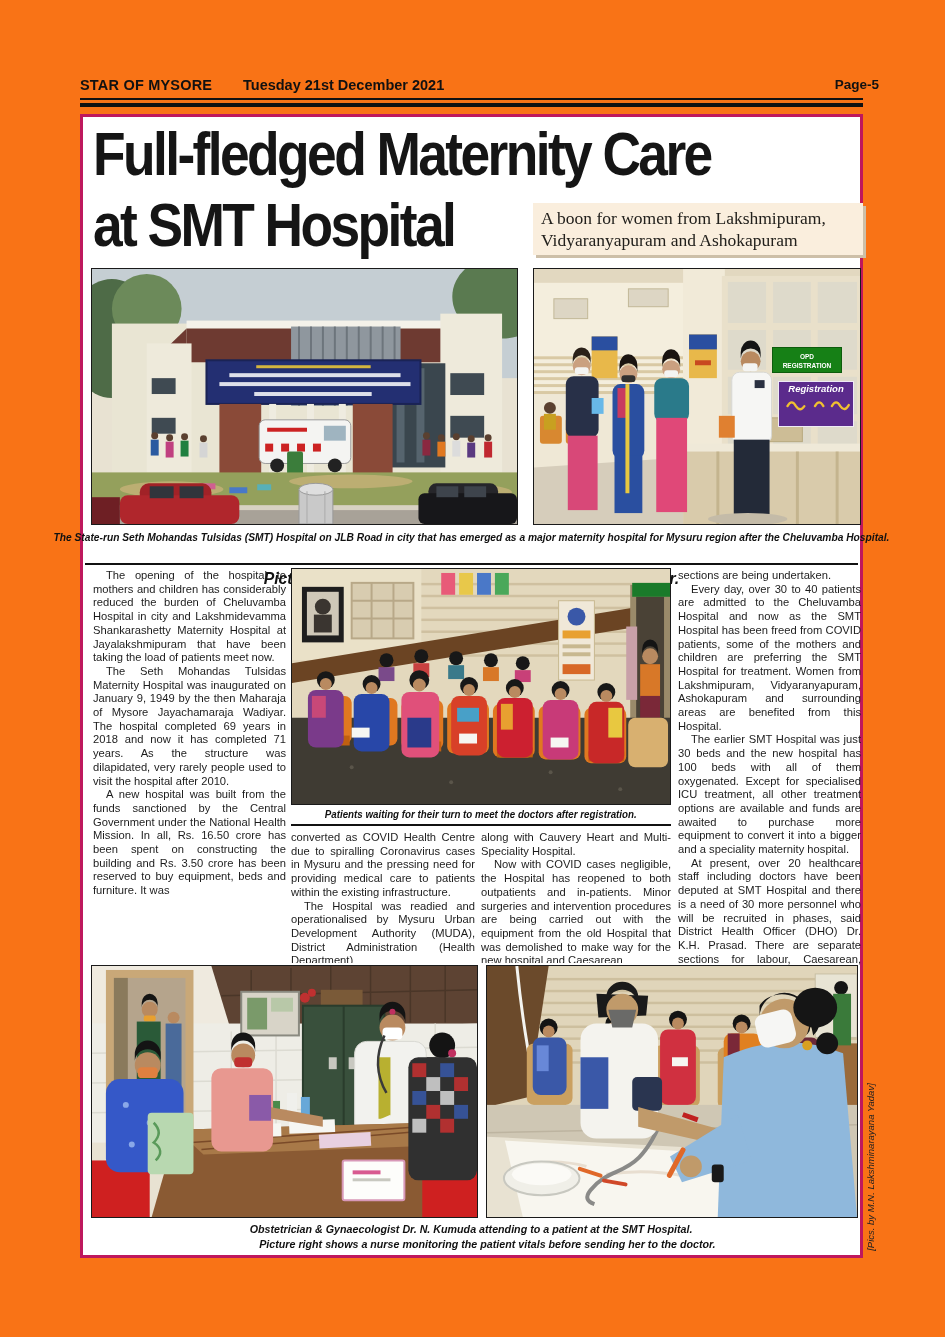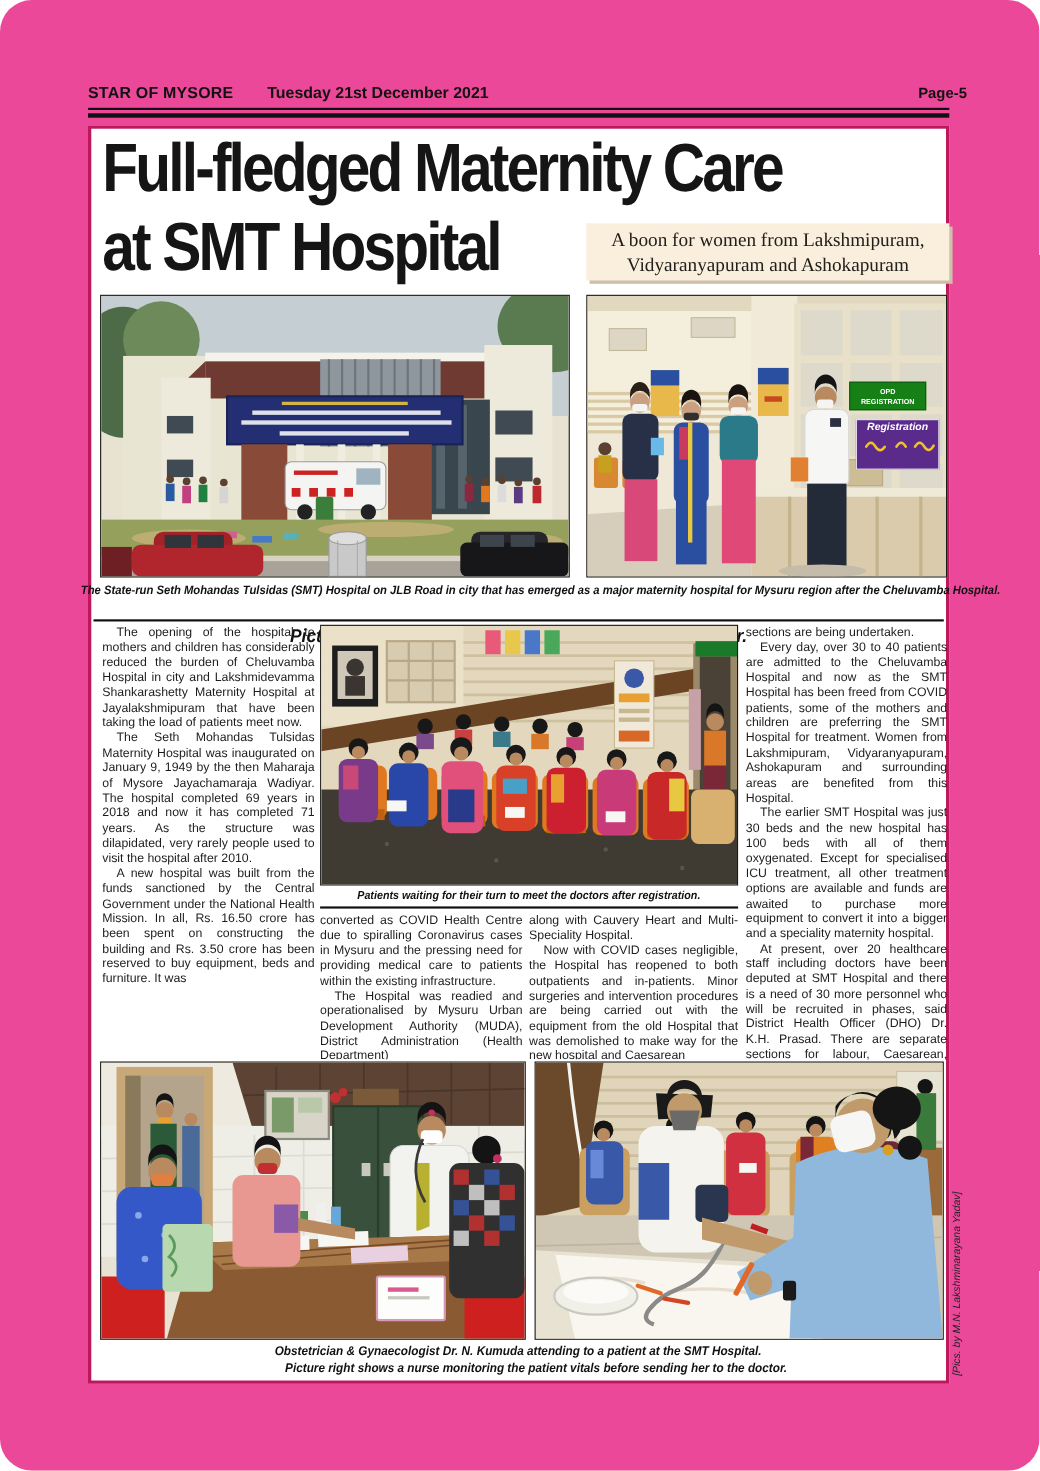--- a/index.html
+++ b/index.html
@@ -1,17 +1,17 @@
 <!DOCTYPE html>
 <html><head>
 <meta charset="utf-8">
 <style>
   html,body{margin:0;padding:0;background:#ffffff;}
-  .page{position:relative;width:945px;height:1337px;background:#ec4899;
-        font-family:"Liberation Sans",sans-serif;color:#1a1a1a;overflow:hidden;border-radius:29px;}
+  .page{position:relative;width:945px;height:1337px;background:#f97316;
+        font-family:"Liberation Sans",sans-serif;color:#1a1a1a;overflow:hidden;}
 
   
   .mast{position:absolute;top:77px;font-weight:bold;font-size:14.5px;color:#111;}
   .mast.paper{left:80px;letter-spacing:0.2px;}
   .mast.date{left:243px;}
   .mast.pageno{right:66px;font-size:13.5px;}
   .rule{position:absolute;left:80px;width:783px;background:#111;}
   .rule.thin{top:98px;height:1.5px;}
   .rule.thick{top:103px;height:4px;}
 
@@ -20,36 +20,36 @@
          border:3px solid #be185d;box-sizing:border-box;background:#fff;}
 
   .hl{position:absolute;left:10px;white-space:nowrap;font-weight:bold;color:#151515;
       font-size:62px;letter-spacing:-3px;transform:scaleX(0.86);transform-origin:left top;
       line-height:62px;}
   .hl.l1{top:6px;}
   .hl.l2{top:77px;}
 
   .subbox{position:absolute;left:450px;top:86px;width:330px;height:52px;
           background:#faeedd;box-shadow:3px 3px 0 #cdbfa8;
-          display:flex;align-items:center;justify-content:center;text-align:center;
+          display:flex;align-items:center;justify-content:center;
           font-family:"Liberation Serif",serif;font-size:17.5px;color:#22201c;
           line-height:22px;padding:2px 8px;box-sizing:border-box;}
 
   .photo{position:absolute;overflow:hidden;border:1.5px solid #1a1a1a;background:#e8e2d2;box-sizing:border-box;}
   .photo svg{position:absolute;left:0;top:0;width:100%;height:100%;display:block;}
   #photo-exterior{left:8px;top:151px;width:427px;height:257px;}
   #photo-registration{left:450px;top:151px;width:328px;height:257px;}
   #photo-waiting{left:208px;top:451px;width:380px;height:237px;}
   #photo-doctor{left:8px;top:848px;width:387px;height:253px;}
   #photo-nurse{left:403px;top:848px;width:372px;height:253px;}
 
   .cap{position:absolute;display:flex;justify-content:center;align-items:center;
        font-weight:bold;font-style:italic;color:#111;}
   .cap .sq{white-space:nowrap;transform:scaleX(0.93);transform-origin:center;}
-  .cap-top1{left:3px;top:414px;width:771px;font-size:11px;margin-left:20px;}
+  .cap-top1{left:3px;top:414px;width:771px;font-size:11px;}
   .cap-top2{left:3px;top:452px;width:771px;font-size:17px;}
   .cap-mid{left:208px;top:691px;width:380px;font-size:10.5px;}
   .cap-bot1{left:3px;top:1106px;width:771px;font-size:11.5px;}
   .cap-bot2{left:19px;top:1121px;width:771px;font-size:11.5px;}
 
   .thinrule{position:absolute;background:#111;height:1.5px;}
   .tr-topcap{left:2px;top:446px;width:773px;}
   .tr-midcap{left:208px;top:707px;width:380px;}
 
   .col{position:absolute;text-align:justify;font-size:11.2px;line-height:13.7px;

